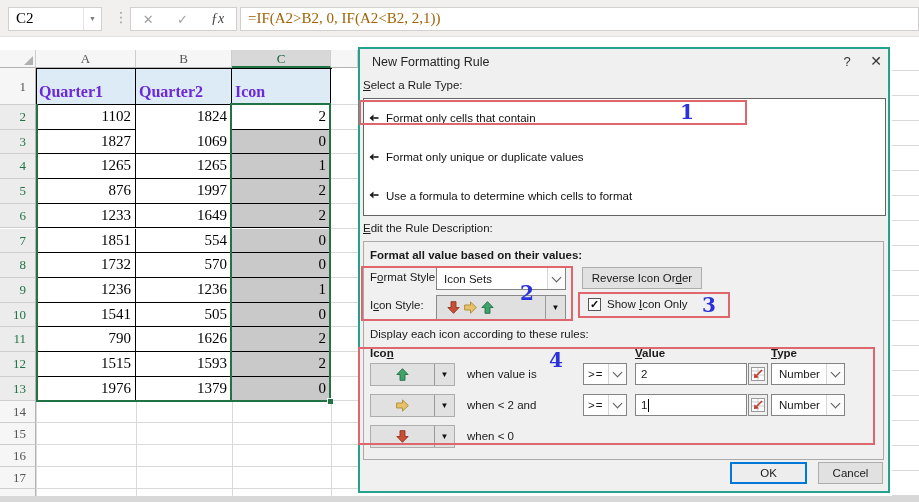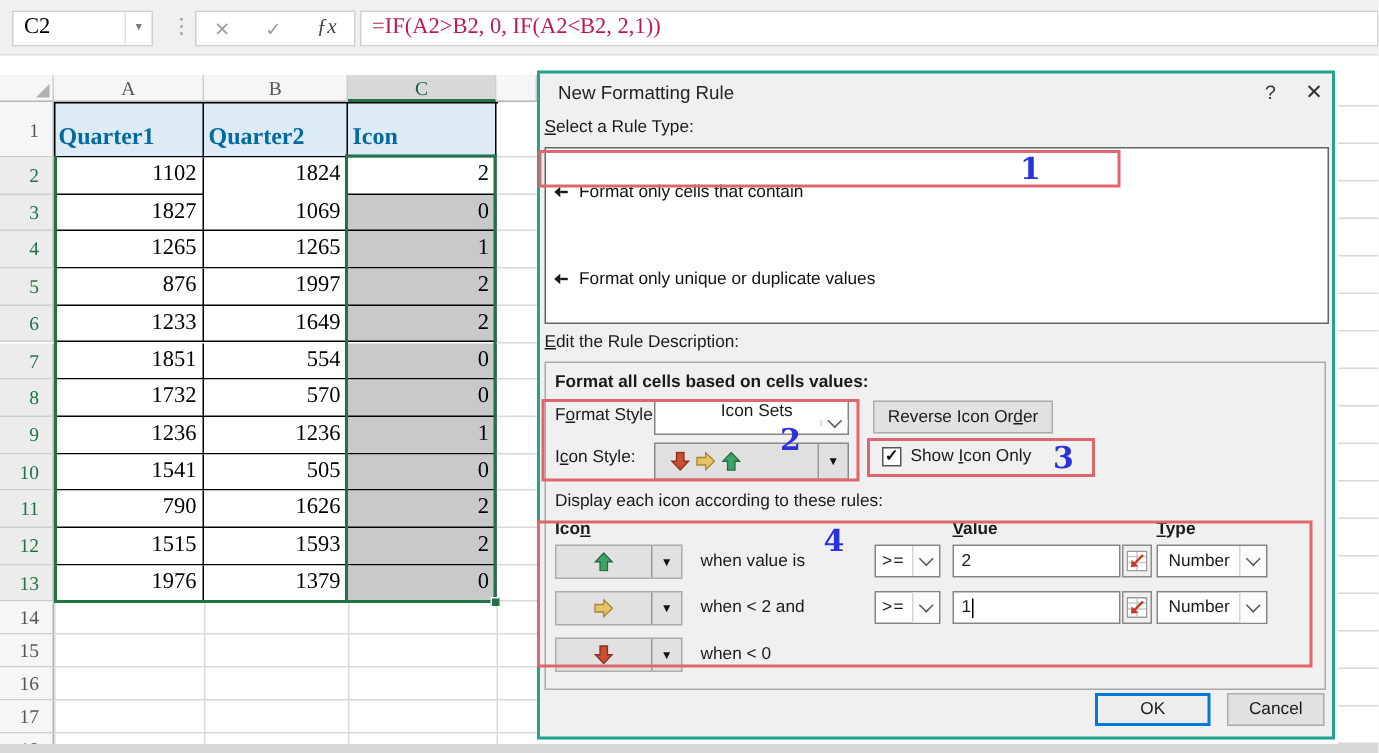--- a/index.html
+++ b/index.html
@@ -15,39 +15,39 @@
   #namebox .nb-text{position:absolute;left:7px;top:2px;font-family:"Liberation Serif",serif;
           font-size:15px;color:#000;}
   #namebox .nb-arrow{position:absolute;right:0;top:0;width:17px;height:22px;border-left:1px solid #e4e3e2;
           color:#7a7a7a;font-size:7px;text-align:center;line-height:22px;}
   #fb-dots{position:absolute;left:114px;top:9px;color:#9a9a9a;font-size:14px;}
   #fxbox{left:130px;width:107px;display:flex;align-items:center;justify-content:space-around;}
   #fxbox .g{color:#a0a0a0;font-size:13px;}
   #fxbox .fx{color:#444;font-style:italic;font-family:"Liberation Serif",serif;font-size:14px;}
   #formulabox{left:240px;width:679px;}
   #formulabox .f-text{position:absolute;left:7px;top:2px;font-family:"Liberation Serif",serif;
-          font-size:15px;color:#be185d;white-space:pre;}
+          font-size:15px;color:#a16207;white-space:pre;}
 
   
   #sheet{position:absolute;left:0;top:0;width:919px;height:502px;z-index:1;}
   .colhdr{position:absolute;top:50px;height:18px;background:#f6f6f6;box-sizing:border-box;
           border-right:1px solid #cdcdcd;border-bottom:1px solid #b4b4b4;text-align:center;
           font-family:"Liberation Serif",serif;font-size:13px;color:#555;line-height:17px;}
   .colhdr.selc{background:#d8d8d8;color:#17613c;border-bottom:2px solid #217346;}
   .corner{width:36px;}
   .corner::after{content:'';position:absolute;right:2px;bottom:2px;border-style:solid;
           border-width:0 0 9px 9px;border-color:transparent transparent #b0b0b0 transparent;}
   .rowhdr{position:absolute;left:0;width:36px;background:#f6f6f6;box-sizing:border-box;
           border-right:1px solid #b4b4b4;border-bottom:1px solid #cdcdcd;text-align:right;
           padding-right:9px;font-family:"Liberation Serif",serif;font-size:13px;color:#555;}
   .rowhdr.selr{color:#217346;background:#ececec;}
   .cell{position:absolute;box-sizing:border-box;background:#fff;border-right:1px solid #000;
         border-bottom:1px solid #000;font-family:"Liberation Serif",serif;font-size:15px;
         color:#000;text-align:right;padding-right:4px;}
-  .cell.hdrcell{background:#ddebf7;color:#0369a1;font-weight:bold;text-align:left;
+  .cell.hdrcell{background:#ddebf7;color:#6d28d9;font-weight:bold;text-align:left;
         padding-left:3px;font-size:16px;}
   .cell.grayc{background:#c9c9c9;}
   .grid{position:absolute;background:#d9d9d9;}
   .blackline{position:absolute;background:#000;}
   .gline{position:absolute;background:#217346;z-index:3;}
   #fill-handle{position:absolute;left:327px;top:398px;width:6px;height:6px;background:#217346;
         border-left:1px solid #fff;border-top:1px solid #fff;z-index:4;box-sizing:border-box;}
   #bottom-strip{position:absolute;left:0;top:496px;width:919px;height:6px;background:#d8d8d8;z-index:1;}
 
   
@@ -250,29 +250,38 @@
       </div>
       <div class="rt-item">
         <span class="bullet">
           <svg width="11" height="9" viewBox="0 0 11 9">
             <path d="M4.5 0.5 L0.5 4 L4.5 7.5 Z" fill="#1a1a1a"></path>
             <rect x="4.5" y="3.2" width="5" height="1.6" fill="#1a1a1a"></rect>
           </svg>
         </span>
         <span>Format only unique or duplicate values</span>
       </div>
+      <div class="rt-item">
+        <span class="bullet">
+          <svg width="11" height="9" viewBox="0 0 11 9">
+            <path d="M4.5 0.5 L0.5 4 L4.5 7.5 Z" fill="#1a1a1a"></path>
+            <rect x="4.5" y="3.2" width="5" height="1.6" fill="#1a1a1a"></rect>
+          </svg>
+        </span>
+        <span>Use a formula to determine which cells to format</span>
+      </div>
     </div>
 
   <div class="d" id="edit-label"><span></span><span class="ul">E</span><span>dit the Rule Description:</span></div>
 
   <div class="d" id="groupbox">
-    <div class="g" id="gb-title">Format all cells based on cells values:</div>
+    <div class="g" id="gb-title">Format all value based on their values:</div>
 
     <div class="g" style="left:6px;top:29px;"><span>F</span><span class="ul">o</span><span>rmat Style:</span></div>
-    <div class="g combo" style="left:72px;top:25px;width:130px;height:23px;flex-direction:column;">
+    <div class="g combo" style="left:72px;top:25px;width:130px;height:23px;">
       <span class="txt">Icon Sets</span>
       <span class="carrow">
           <span class="chev"></span>
         </span>
     </div>
     <div class="g btn" style="left:218px;top:25px;width:120px;height:22px;line-height:20px;"><span>Reverse Icon Or</span><span class="ul">d</span><span>er</span></div>
 
     <div class="g" style="left:6px;top:57px;"><span>I</span><span class="ul">c</span><span>on Style:</span></div>
     <div class="g iconset" style="left:72px;top:53px;width:130px;height:25px;">
       <span class="icons" id="iconset-icons">

